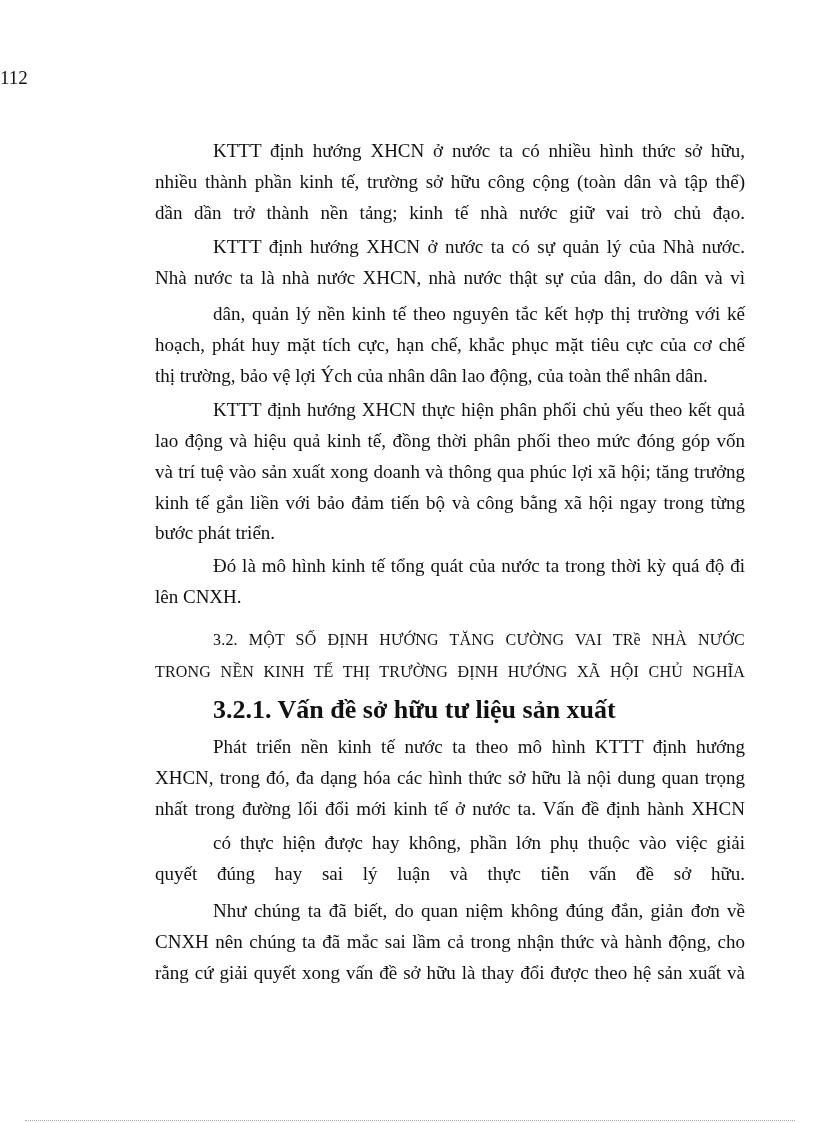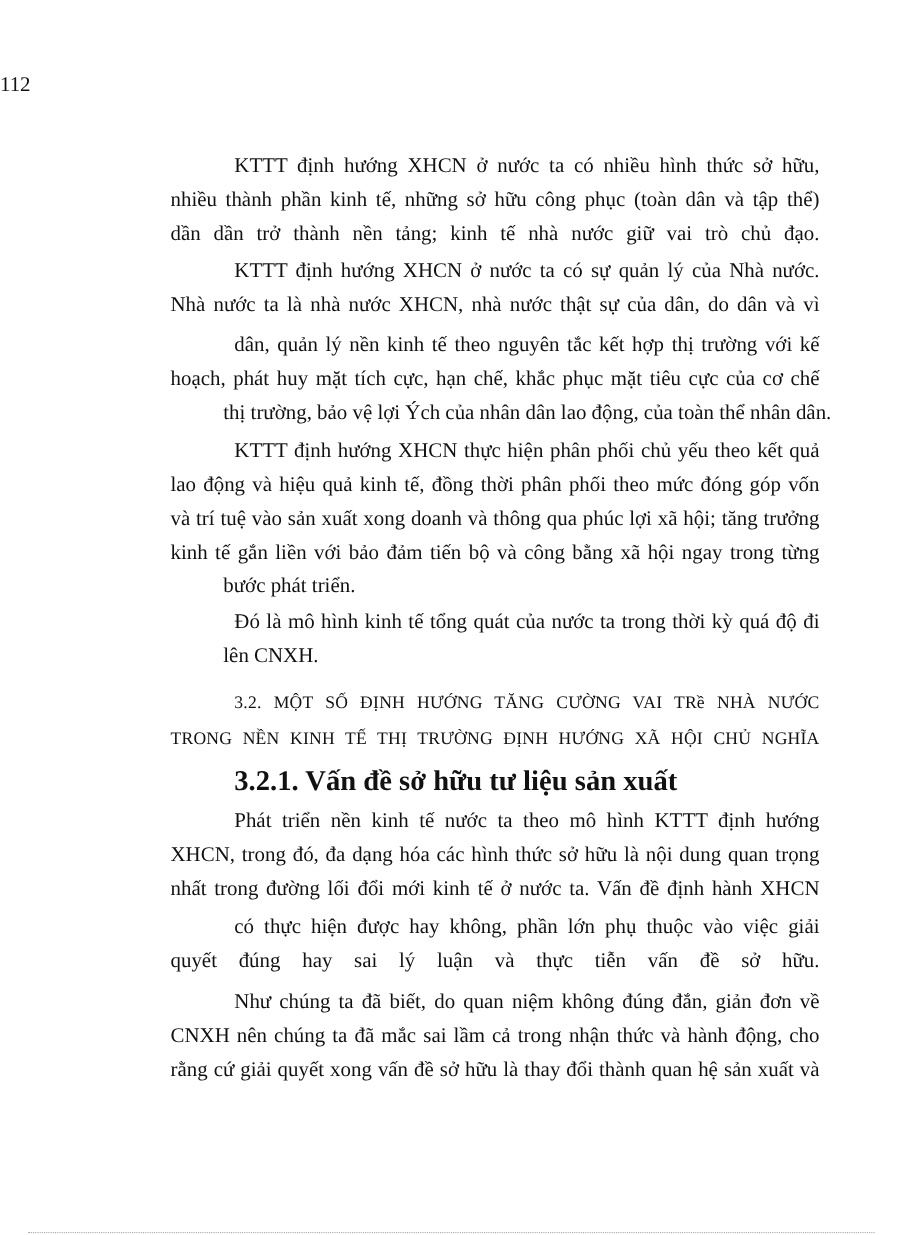--- a/index.html
+++ b/index.html
@@ -33,21 +33,20 @@
     white-space: nowrap;
     text-align: justify;
     text-align-last: justify;
   }
   .line.indent {
     left: 213px;
     width: 532px;
   }
   .line.last {
     text-align-last: left;
-    margin-left: 48px;
   }
   .line.caps {
     font-size: 16px;
     letter-spacing: 0.2px;
   }
   .line.bold {
     font-weight: bold;
     font-size: 26px;
     text-align-last: left;
   }
@@ -60,21 +59,21 @@
     border-top: 1px dotted #aaaaaa;
   }
 </style>
 </head>
 <body>
 
 <div class="page-number">112</div>
 
 <div>
   <div class="line indent" style="top:139px">KTTT định hướng XHCN ở nước ta có nhiều  hình thức sở hữu,</div>
-  <div class="line" style="top:170px">nhiều  thành  phần  kinh  tế,  những  sở hữu  công  phục  (toàn  dân  và  tập  thể)</div>
+  <div class="line" style="top:170px">nhiều  thành  phần  kinh  tế,  trường  sở hữu  công  cộng  (toàn  dân  và  tập  thể)</div>
   <div class="line" style="top:201px">dần  dần  trở  thành  nền  tảng;  kinh  tế  nhà  nước  giữ  vai  trò  chủ  đạo.</div>
 </div>
 
 <div>
   <div class="line indent" style="top:235px">KTTT định hướng XHCN ở nước ta có sự quản lý của Nhà nước.</div>
   <div class="line" style="top:266px">Nhà nước ta là nhà nước XHCN, nhà nước thật sự của dân, do dân và vì</div>
   <div class="line indent" style="top:302px">dân, quản lý nền kinh tế theo nguyên tắc kết hợp thị trường với kế</div>
   <div class="line" style="top:333px">hoạch, phát huy mặt tích cực, hạn chế, khắc phục mặt tiêu cực của cơ chế</div>
   <div class="line last" style="top:364px">thị trường, bảo vệ lợi Ých của nhân dân lao động, của toàn thể nhân dân.</div>
 </div>
@@ -103,16 +102,16 @@
   <div class="line indent" style="top:735px">Phát  triển  nền  kinh  tế  nước  ta  theo  mô  hình  KTTT  định  hướng</div>
   <div class="line" style="top:766px">XHCN, trong đó, đa dạng hóa các hình thức sở hữu là nội dung quan trọng</div>
   <div class="line" style="top:797px">nhất trong đường lối đổi mới kinh tế ở nước ta. Vấn đề định hành XHCN</div>
   <div class="line indent" style="top:831px">có thực hiện  được hay không,  phần lớn  phụ thuộc vào việc  giải</div>
   <div class="line" style="top:862px">quyết   đúng   hay   sai   lý   luận   và   thực   tiễn   vấn   đề   sở   hữu.</div>
 </div>
 
 <div>
   <div class="line indent" style="top:899px">Như chúng ta đã biết, do quan niệm không đúng đắn, giản đơn về</div>
   <div class="line" style="top:930px">CNXH nên chúng ta đã mắc sai lầm cả trong nhận thức và hành động, cho</div>
-  <div class="line" style="top:961px">rằng cứ giải  quyết xong vấn đề sở hữu là thay đổi thành quan hệ sản xuất và</div>
+  <div class="line" style="top:961px">rằng cứ giải  quyết xong vấn đề sở hữu là thay đổi được theo hệ sản xuất và</div>
 </div>
 
 <div class="footer-dots"></div>
 
 </body></html>

